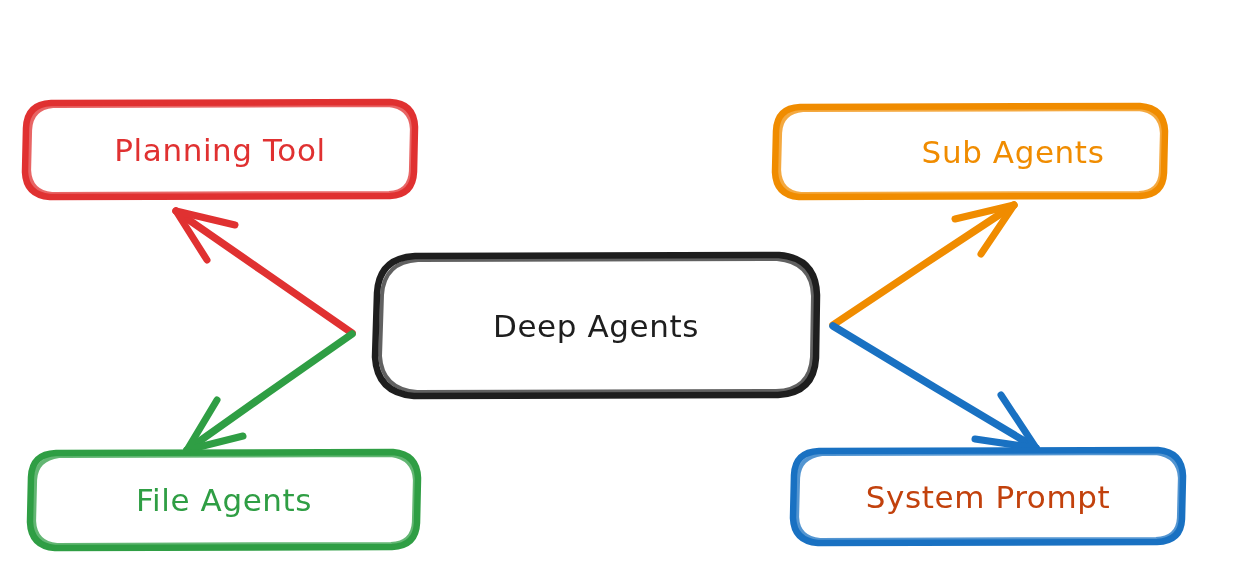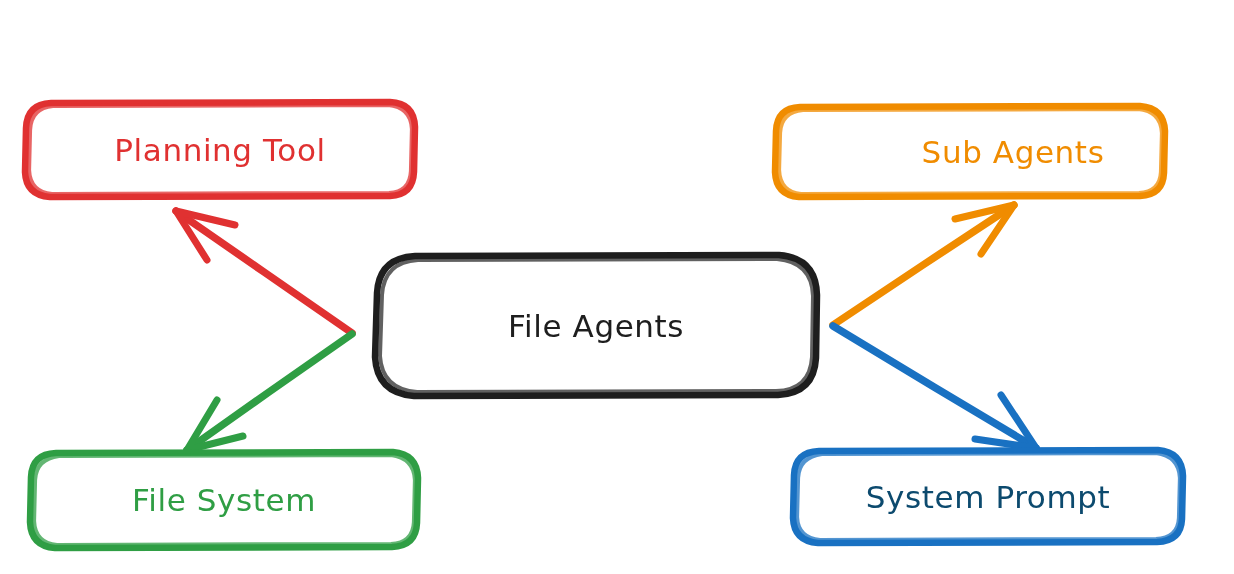--- a/index.html
+++ b/index.html
@@ -94,25 +94,25 @@
       <path d="M 819 451 L 1158 450 Q 1182 452 1183 476 L 1182 519 Q 1181 541 1157 542 L 818 543 Q 794 541 793 518 L 794 475 Q 795 452 819 451 Z" fill="#ffffff" stroke="#1971c2" stroke-width="6.5" stroke-linecap="round" stroke-linejoin="round"></path>
       <path d="M 822 454 L 1156 453 Q 1179 456 1180 478 L 1179 518 Q 1178 538 1156 539 L 820 540 Q 798 538 797 517 L 798 478 Q 799 457 822 454" fill="none" stroke="#1971c2" stroke-width="4.2" stroke-opacity="0.75" stroke-linecap="round" stroke-linejoin="round"></path>
     </g>
 
   </svg>
 
   <div class="node-label" style="left:25px; top:102px; width:390px; height:95px; color:#e03131;">Planning Tool</div>
 
   <div class="node-label" style="left:818px; top:106px; width:390px; height:91px; color:#f08c00;">Sub Agents</div>
 
-  <div class="node-label" style="left:375px; top:255px; width:442px; height:141px; color:#1e1e1e;">File Agents</div>
+  <div class="node-label" style="left:375px; top:255px; width:442px; height:141px; color:#1e1e1e;">Deep Agents</div>
 
-  <div class="node-label" style="left:30px; top:452px; width:388px; height:96px; color:#2f9e44;">File System</div>
+  <div class="node-label" style="left:30px; top:452px; width:388px; height:96px; color:#2f9e44;">File Agents</div>
 
-  <div class="node-label" style="left:793px; top:450px; width:390px; height:93px; color:#0c4a6e;">System Prompt</div>
+  <div class="node-label" style="left:793px; top:450px; width:390px; height:93px; color:#c2410c;">System Prompt</div>
 
   <div class="node-hit" style="left:25px; top:102px; width:390px; height:95px;"></div>
   <div class="node-hit" style="left:775px; top:106px; width:390px; height:91px;"></div>
   <div class="node-hit" style="left:375px; top:255px; width:442px; height:141px;"></div>
   <div class="node-hit" style="left:30px; top:452px; width:388px; height:96px;"></div>
   <div class="node-hit" style="left:793px; top:450px; width:390px; height:93px;"></div>
 
 </div>
 
 </body></html>

